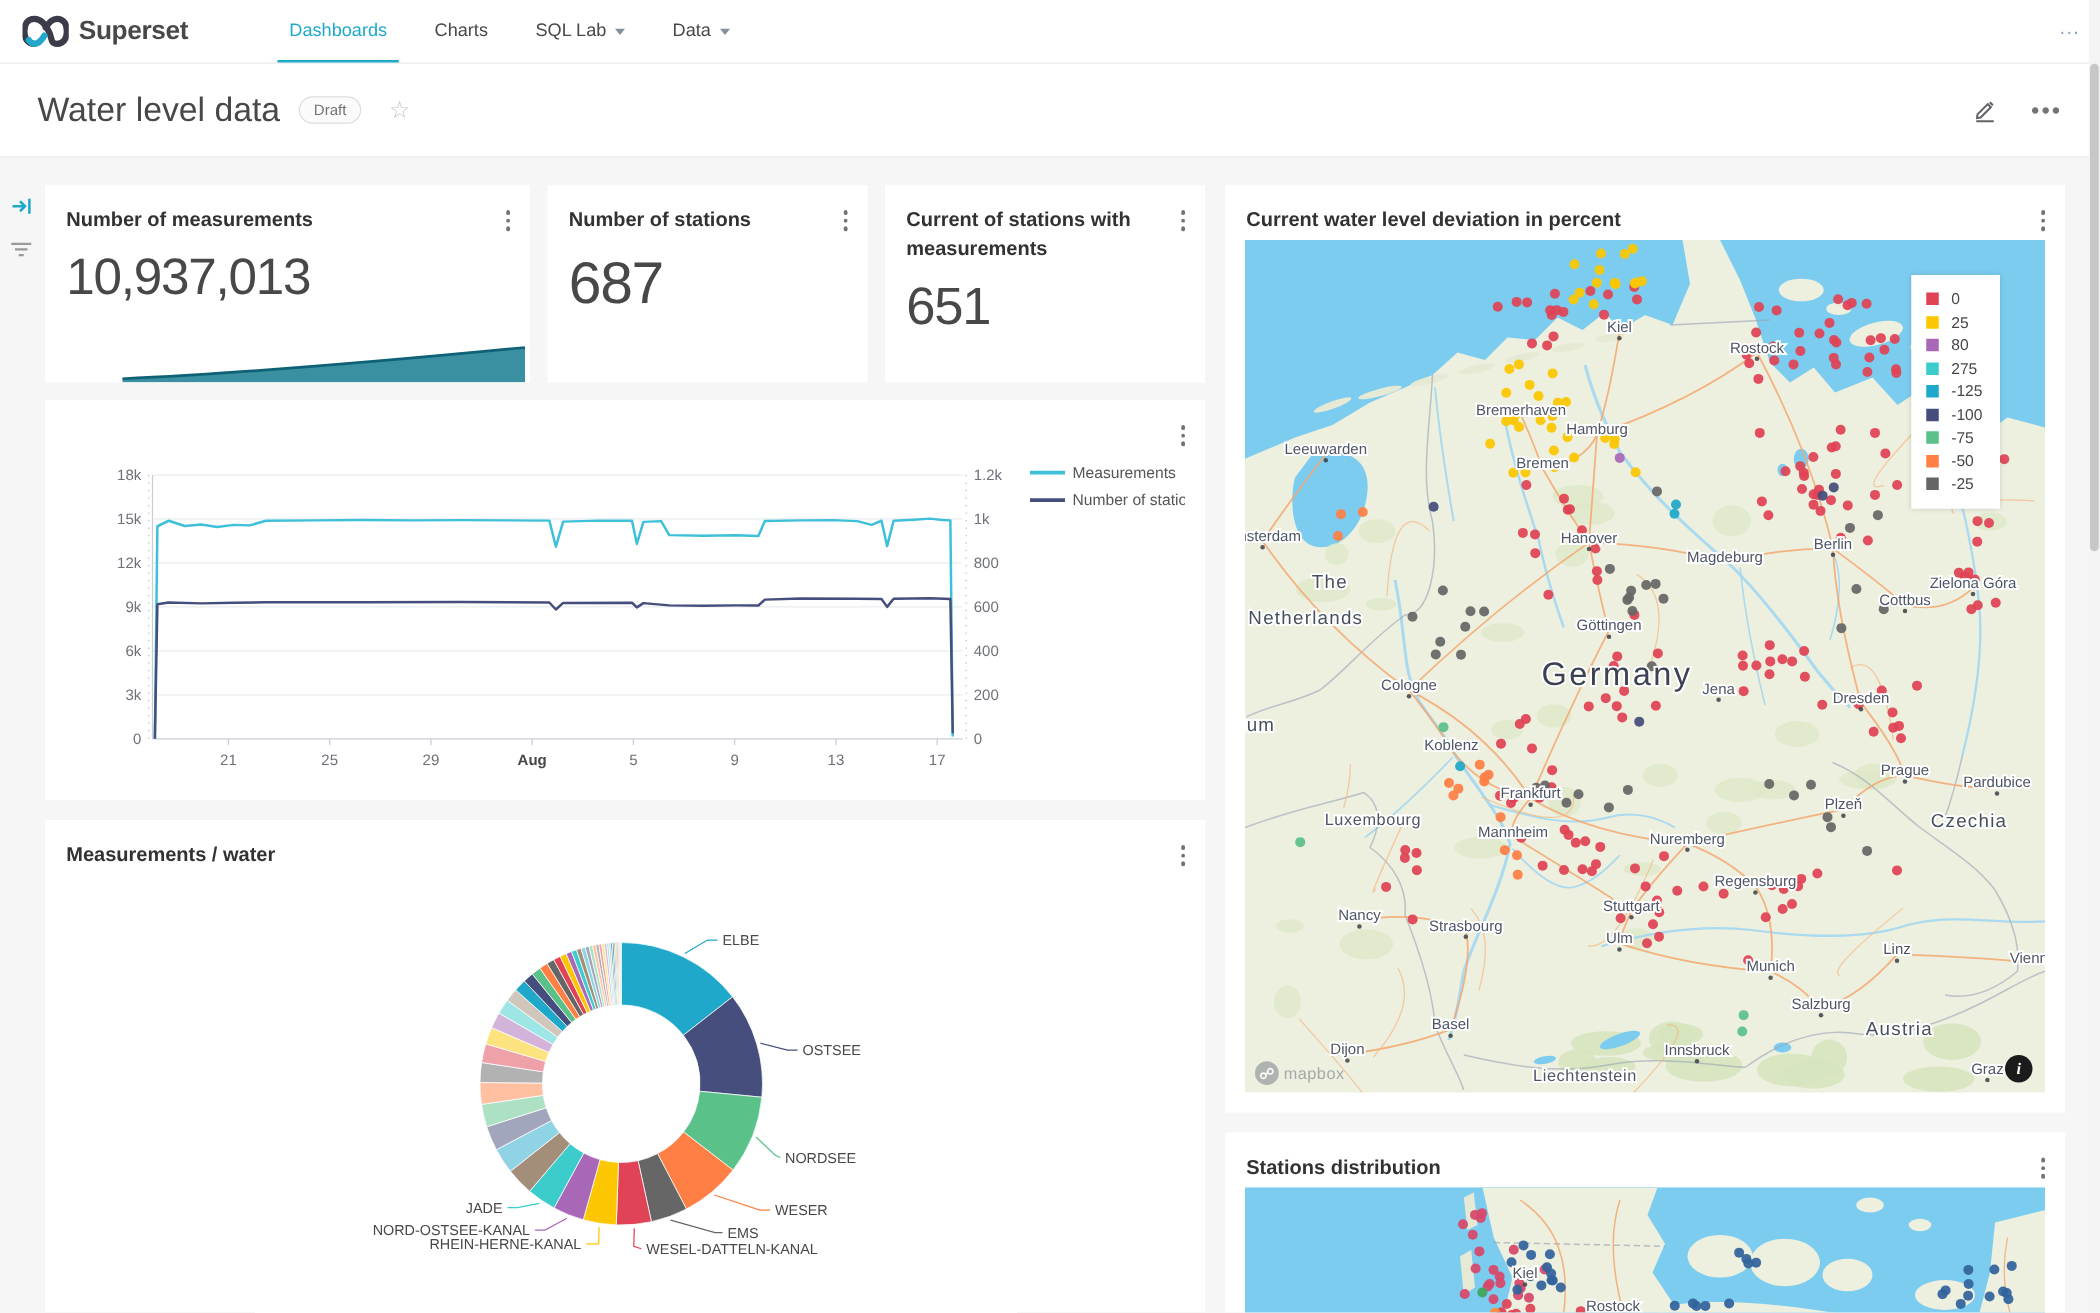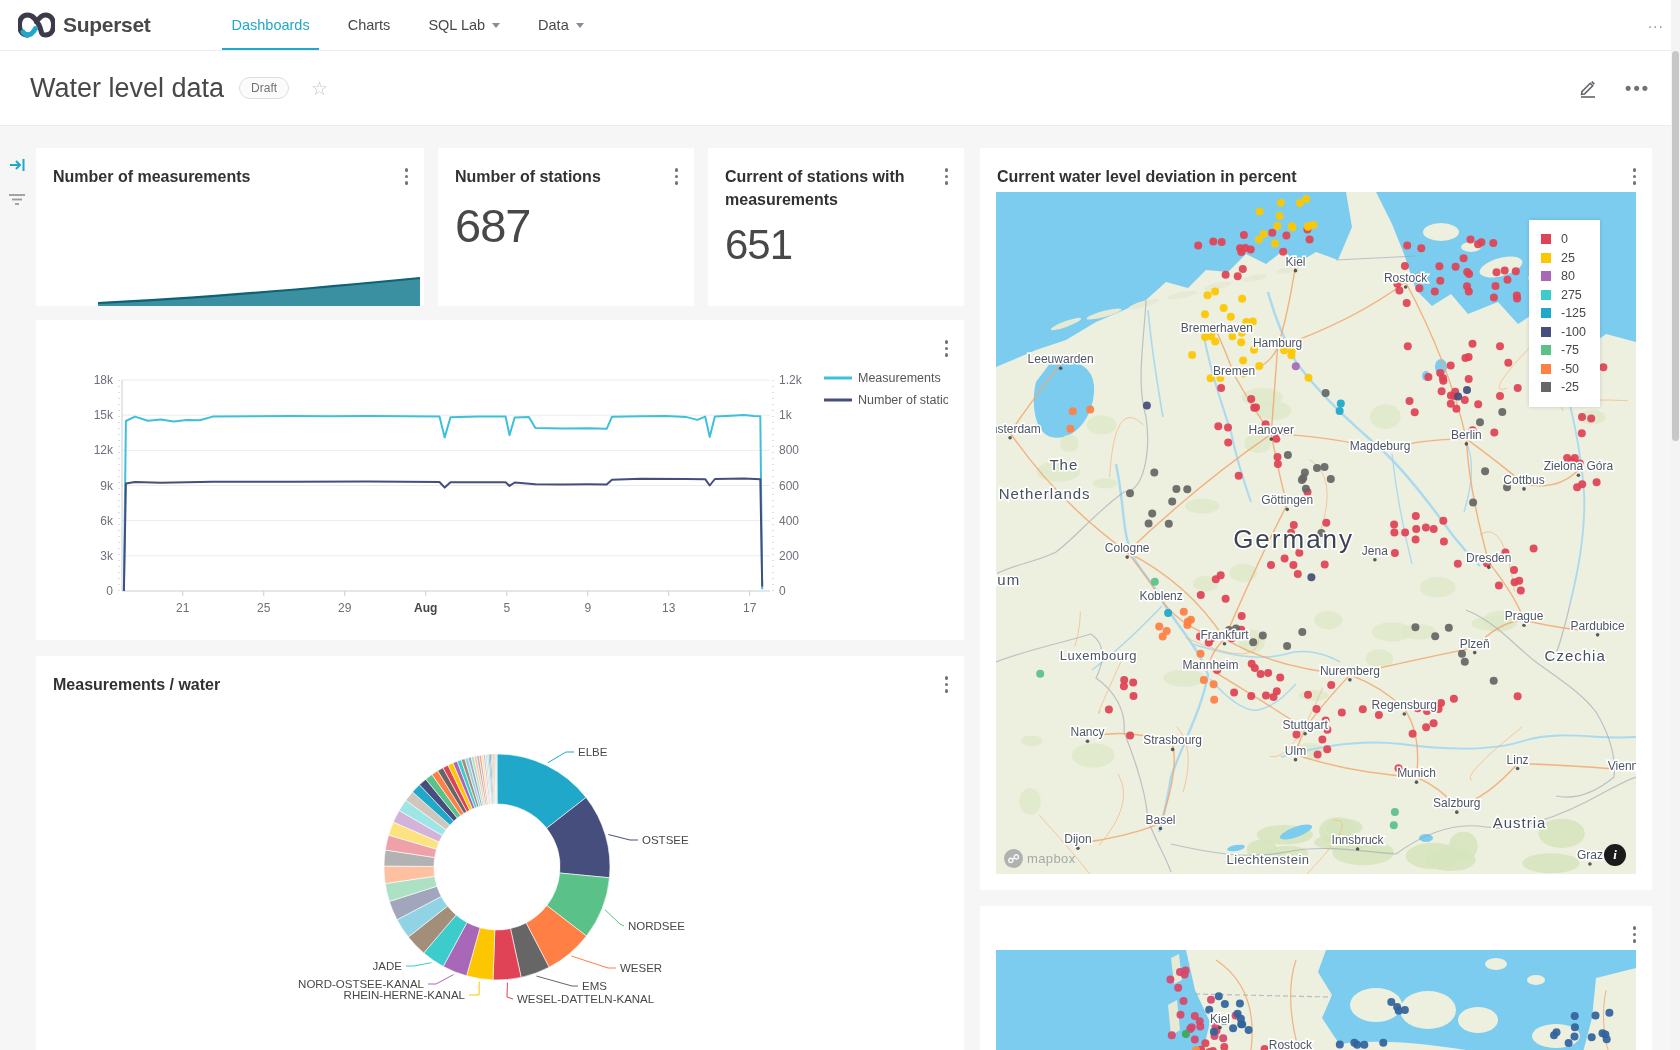--- a/index.html
+++ b/index.html
@@ -121,20 +121,21 @@
     </div>
   </div>
 
   <div class="card" style="left:36px;top:148px;width:388px;height:158px">
     <div class="card-title">Number of measurements</div>
     <div class="kebab">
         <i></i>
         <i></i>
         <i></i>
       </div>
+    <div class="kpi-value" style="font-size:41px">10,937,013</div>
     <svg class="kpi-spark" width="388" height="48" viewBox="0 0 388 48">
       <path d="M62 45 C150 41 260 32 384 20 L384 48 L62 48 Z" fill="#1f7f93" opacity="0.88"></path>
       <path d="M62 45 C150 41 260 32 384 20" fill="none" stroke="#0f6175" stroke-width="2.2"></path>
     </svg>
   </div>
 
   <div class="card" style="left:438px;top:148px;width:256px;height:158px">
     <div class="card-title">Number of stations</div>
     <div class="kebab">
         <i></i>
@@ -824,20 +825,21 @@
         </div>
       <div class="attribution">
         <span class="attr-circle">☍</span>
         <span class="attr-text">mapbox</span>
       </div>
       <div class="info-btn">i</div>
     </div>
   </div>
 
   <div class="card" style="left:980px;top:906px;width:672px;height:154px">
+    <div class="card-title">Stations distribution</div>
     <div class="kebab">
         <i></i>
         <i></i>
         <i></i>
       </div>
     <div class="map-wrap" style="top:44px;width:640px;height:110px;background:#7cccf0">
       <svg id="map2-svg" width="640" height="110" viewBox="0 0 640 110">
           <rect x="0" y="0" width="640" height="110" fill="#7cccf0"></rect>
           <path d="M190,0 L330,0 L322,22 L336,45 L326,68 L342,92 L330,110 L205,110 L214,72 L199,40 Z" fill="#edefdf"></path>
           <path d="M175,8 L183,4 L186,30 L178,34 Z" fill="#e6e9d4"></path>

